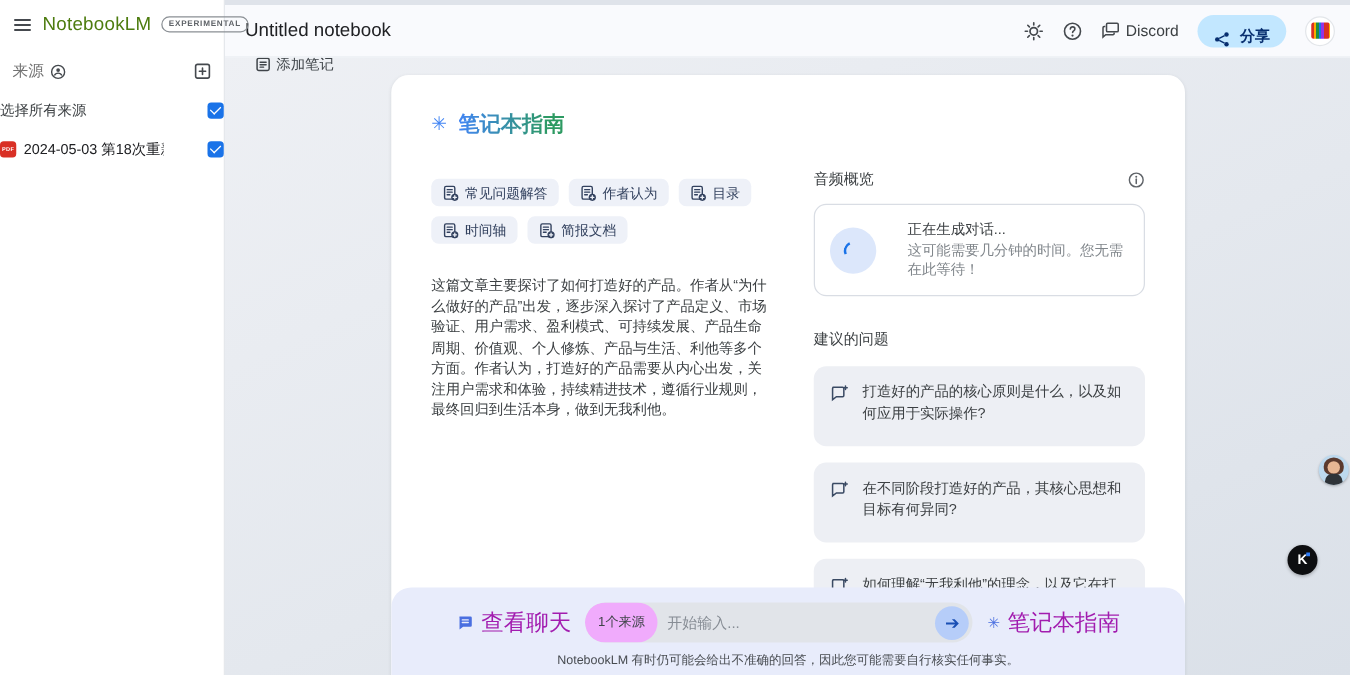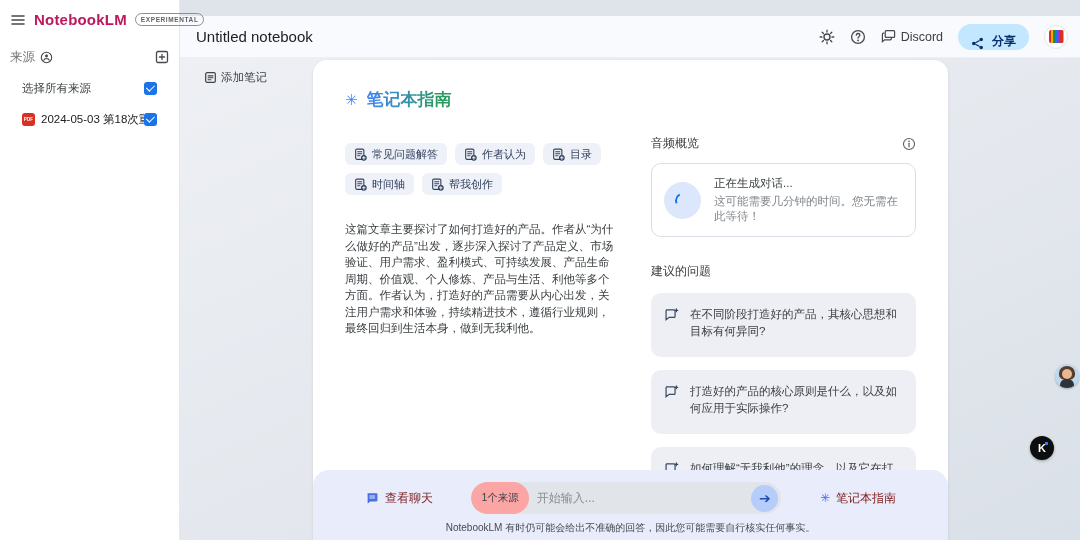--- a/index.html
+++ b/index.html
@@ -10,30 +10,30 @@
   }
   svg { display:block; }
 
   
   .sidebar {
     position:absolute; left:0; top:0; width:180px; height:540px;
     background:#ffffff; border-right:1px solid #e5e8ec; z-index:5;
   }
   .logo-row { display:flex; align-items:center; gap:8px; padding:11px 10px 0 10px; }
   .hamburger { color:#45494e; cursor:pointer; }
-  .logo-text { font-size:15px; font-weight:bold; color:#be185d; letter-spacing:.2px; }
+  .logo-text { font-size:15px; font-weight:normal; color:#4d7c0f; letter-spacing:.2px; }
   .exp-badge {
     font-size:6.5px; letter-spacing:.6px; color:#5f6368; border:1px solid #8a8f94;
     border-radius:8px; padding:2px 5px; font-weight:bold; white-space:nowrap;
   }
   .sources-header { display:flex; align-items:center; padding:0 10px; margin-top:20px; height:18px; }
   .sources-label { font-size:12.5px; color:#737373; margin-right:5px; }
   .badge-icon, .addbox-icon { color:#45494e; }
   .addbox-icon { margin-left:auto; cursor:pointer; }
-  .select-all-row, .source-row { display:flex; align-items:center; padding:0 22px; height:18px; }
+  .select-all-row, .source-row { display:flex; align-items:center; padding:0 0; height:18px; }
   .select-all-row { margin-top:13px; }
   .select-all-label { font-size:11.5px; color:#3c4043; }
   .source-row { margin-top:13px; }
   .pdf-icon {
     width:13px; height:13px; background:#d93025; border-radius:3px; color:#fff;
     font-size:4.5px; font-weight:bold; display:flex; align-items:center; justify-content:center;
     flex:0 0 13px; letter-spacing:.2px;
   }
   .source-title {
     font-size:11.5px; color:#202124; margin-left:6px; white-space:nowrap;
@@ -43,21 +43,21 @@
     width:13px; height:13px; border-radius:3px; background:#1a73e8; margin-left:auto;
     position:relative; cursor:pointer; flex:0 0 13px;
   }
   .checkbox::after {
     content:""; position:absolute; left:4px; top:1.5px; width:3.5px; height:7px;
     border:solid #fff; border-width:0 1.8px 1.8px 0; transform:rotate(45deg);
   }
 
   
   .main-header {
-    position:absolute; left:180px; top:16px; right:0; height:42px;
+    position:absolute; left:180px; top:4px; right:0; height:42px;
     background:#f9fafd; display:flex; align-items:center; z-index:4;
     border-bottom:1px solid #eceff3;
   }
   .notebook-title { font-size:15px; color:#202124; margin-left:16px; }
   .header-actions { margin-left:auto; display:flex; align-items:center; gap:15px; padding-right:12px; }
   .icon-btn { color:#45494e; cursor:pointer; display:flex; align-items:center; }
   .discord-btn { display:flex; align-items:center; gap:5px; cursor:pointer; }
   .discord-label { font-size:12.5px; color:#3c4043; }
   .share-btn {
     display:flex; align-items:flex-end; gap:8px; background:#c2e7ff; color:#072e6f;
@@ -72,21 +72,21 @@
     width:15px; height:13px; border-radius:2px;
     background:repeating-linear-gradient(90deg,#d93025 0 2px,#f9ab00 2px 4px,#1e8e3e 4px 6px,#1a73e8 6px 8px,#9334e6 8px 10px,#d93025 10px 12px);
   }
 
   
   .content {
     position:absolute; left:180px; top:42px; right:0; bottom:0;
     background:linear-gradient(155deg,#eef0f4 0%,#e4e8ee 55%,#dae0e8 100%);
   }
   .add-note-btn {
-    position:absolute; left:24px; top:28px; display:flex; align-items:center; gap:4px;
+    position:absolute; left:24px; top:2px; display:flex; align-items:center; gap:4px;
     color:#3f4449; cursor:pointer;
   }
   .add-note-label { font-size:11.5px; }
 
   .guide-card {
     position:absolute; left:133px; top:18px; width:635px; bottom:0;
     background:#ffffff; border-radius:14px 14px 0 0;
     box-shadow:0 1px 3px rgba(60,64,67,.12); overflow:hidden;
   }
   .card-title-row { display:flex; align-items:center; gap:9px; padding:28px 32px 0 32px; }
@@ -108,21 +108,21 @@
   .chips { display:flex; flex-wrap:wrap; gap:8px; margin-top:8px; }
   .chip {
     display:flex; align-items:center; gap:5px; height:22px; padding:0 9px;
     background:#eef1f8; border-radius:6px; cursor:pointer;
   }
   .chip-label { font-size:11px; color:#32415e; }
   .chip-icon { color:#32415e; }
 
   .audio-box {
     margin-top:11px; border:1px solid #d9dde4; border-radius:10px; background:#fff;
-    display:flex; align-items:center; gap:13px; padding:12px 12px; min-height:64px;
+    display:flex; align-items:center; gap:25px; padding:12px 12px; min-height:64px;
   }
   .audio-spinner {
     width:37px; height:37px; border-radius:50%; background:#dce7fb; flex:0 0 37px;
     position:relative;
   }
   .audio-spinner::after {
     content:""; position:absolute; left:11px; top:11px; width:11px; height:11px;
     border-radius:50%; border:2px solid transparent; border-left-color:#1a73e8;
     transform:rotate(20deg);
   }
@@ -142,28 +142,28 @@
 
   
   .chatbar {
     position:absolute; left:0; right:0; bottom:0; height:70px;
     background:#e8ecfb; border-radius:16px 16px 0 0; padding-top:12px;
   }
   .chatbar-row {
     display:flex; align-items:center; justify-content:space-between; padding:0 52px;
   }
   .chat-link { display:flex; align-items:center; gap:6px; color:#4a6fe0; cursor:pointer; }
-  .chat-link-label { font-size:12px; color:#7f1d1d; }
+  .chat-link-label { font-size:18px; color:#a21caf; }
   .chat-sparkle { font-size:12px; color:#4a6fe0; line-height:1; }
   .input-pill {
     display:flex; align-items:center; width:310px; height:32px;
     background:#e1e4e9; border-radius:16px; overflow:hidden;
   }
   .source-count-badge {
-    background:#fca5a5; height:32px; display:flex; align-items:center;
+    background:#f0abfc; height:32px; display:flex; align-items:center;
     padding:0 10px; border-radius:16px; font-size:10.5px; color:#3f4449; white-space:nowrap;
   }
   .chat-input {
     flex:1; border:none; outline:none; background:transparent; font-size:12px;
     color:#3c4043; padding:0 8px; font-family:"Liberation Sans","DejaVu Sans",sans-serif;
   }
   .chat-input::placeholder { color:#878d95; }
   .send-btn {
     width:27px; height:27px; border-radius:50%; background:#b6cdf9; color:#1a4fb4;
     display:flex; align-items:center; justify-content:center; margin-right:3px;
@@ -340,21 +340,21 @@
           </span>
           <span class="chip">
             <span class="chip-icon">
                 <svg width="13" height="13" viewBox="0 0 14 14">
                   <rect x="1.8" y="1.2" width="8.8" height="11" rx="1.3" fill="none" stroke="currentColor" stroke-width="1.2"></rect>
                   <path d="M4 4h4.4M4 6.2h4.4M4 8.4h2.4" stroke="currentColor" stroke-width="1.1" stroke-linecap="round"></path>
                   <circle cx="10.6" cy="10.6" r="3.1" fill="currentColor"></circle>
                   <path d="M10.6 9.2v2.8M9.2 10.6h2.8" stroke="#eef1f8" stroke-width="1.1" stroke-linecap="round"></path>
                 </svg>
               </span>
-            <span class="chip-label">帮我创作</span>
+            <span class="chip-label">简报文档</span>
           </span>
         </div>
 
         <div class="summary-section">
           <div class="summary-text">这篇文章主要探讨了如何打造好的产品。作者从“为什么做好的产品”出发，逐步深入探讨了产品定义、市场验证、用户需求、盈利模式、可持续发展、产品生命周期、价值观、个人修炼、产品与生活、利他等多个方面。作者认为，打造好的产品需要从内心出发，关注用户需求和体验，持续精进技术，遵循行业规则，最终回归到生活本身，做到无我利他。</div>
         </div>
       </div>
 
       <div>
         <div class="label-row">
@@ -378,31 +378,31 @@
         <div class="questions-section">
           <div class="section-label">建议的问题</div>
 
           <div class="q-card">
             <span class="q-icon">
               <svg width="15" height="15" viewBox="0 0 16 16">
                   <path d="M2.2 3h8.6a1 1 0 011 1v6a1 1 0 01-1 1H5.5l-3.3 2.6V4a1 1 0 011-1z" fill="none" stroke="currentColor" stroke-width="1.3"></path>
                   <path d="M13.2 2v3M11.7 3.5h3" stroke="currentColor" stroke-width="1.3" stroke-linecap="round"></path>
                 </svg>
             </span>
-            <span class="q-text">在不同阶段打造好的产品，其核心思想和目标有何异同?</span>
+            <span class="q-text">打造好的产品的核心原则是什么，以及如何应用于实际操作?</span>
           </div>
 
           <div class="q-card">
             <span class="q-icon">
               <svg width="15" height="15" viewBox="0 0 16 16">
                   <path d="M2.2 3h8.6a1 1 0 011 1v6a1 1 0 01-1 1H5.5l-3.3 2.6V4a1 1 0 011-1z" fill="none" stroke="currentColor" stroke-width="1.3"></path>
                   <path d="M13.2 2v3M11.7 3.5h3" stroke="currentColor" stroke-width="1.3" stroke-linecap="round"></path>
                 </svg>
             </span>
-            <span class="q-text">打造好的产品的核心原则是什么，以及如何应用于实际操作?</span>
+            <span class="q-text">在不同阶段打造好的产品，其核心思想和目标有何异同?</span>
           </div>
 
           <div class="q-card">
             <span class="q-icon">
               <svg width="15" height="15" viewBox="0 0 16 16">
                   <path d="M2.2 3h8.6a1 1 0 011 1v6a1 1 0 01-1 1H5.5l-3.3 2.6V4a1 1 0 011-1z" fill="none" stroke="currentColor" stroke-width="1.3"></path>
                   <path d="M13.2 2v3M11.7 3.5h3" stroke="currentColor" stroke-width="1.3" stroke-linecap="round"></path>
                 </svg>
             </span>
             <span class="q-text">如何理解“无我利他”的理念，以及它在打造好的产品中的应用?</span>

